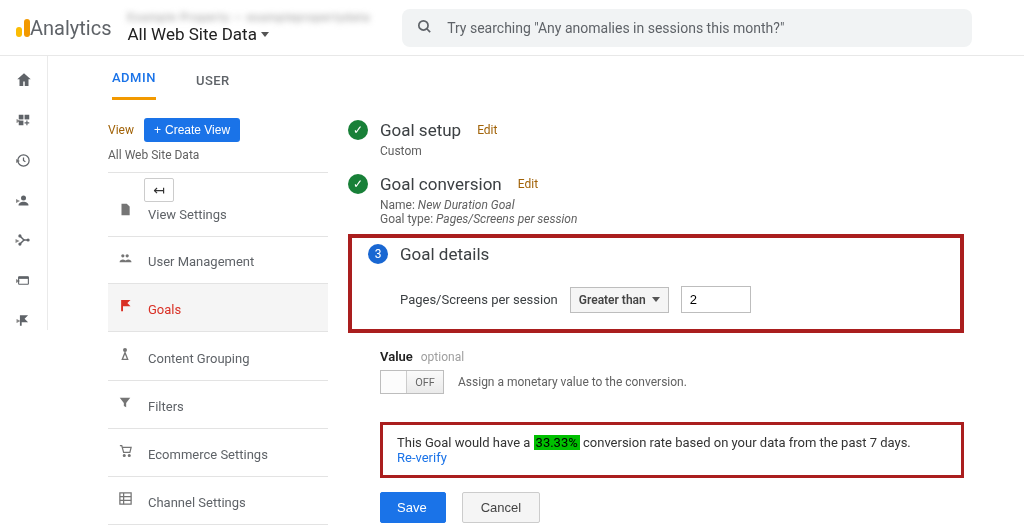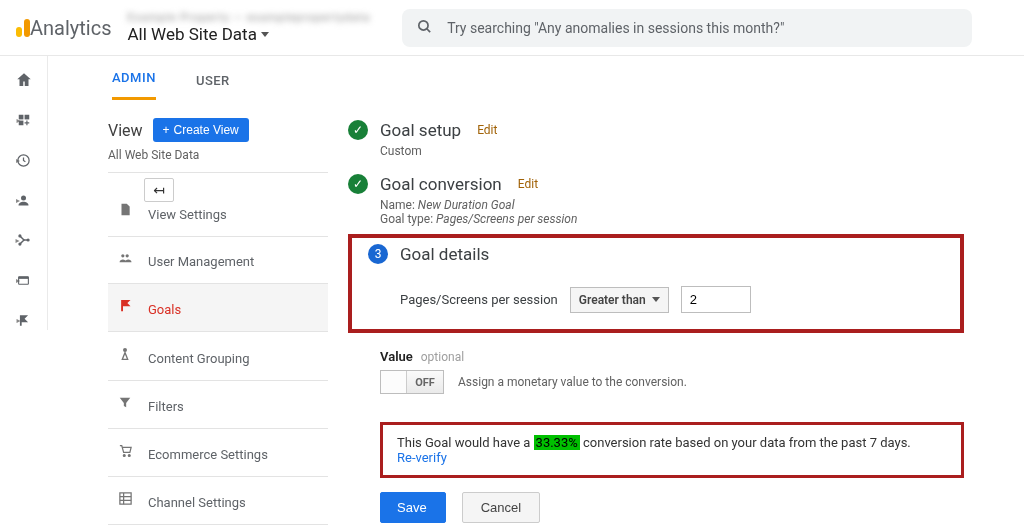--- a/index.html
+++ b/index.html
@@ -17,21 +17,21 @@
 .iconrail { position: absolute; left: 0; top: 56px; width: 48px; border-right: 1px solid #eaeaea; display: flex; flex-direction: column; align-items: center; padding-top: 14px; gap: 20px; }
 .iconrail .slot { width: 24px; height: 20px; display: flex; align-items: center; justify-content: center; color: #5f6368; font-size: 15px; }
 .iconrail .chev { font-size: 8px; color: #888; margin-right: -4px; }
 .maincol { margin-left: 48px; }
 .tabs { height: 44px; display: flex; align-items: flex-end; padding: 0 64px; background: #fff; }
 .tab { font-size: 13px; font-weight: 500; letter-spacing: .5px; color: #5f6368; padding: 12px 0; margin-right: 40px; cursor: pointer; }
 .tab.active { color: #1a73e8; border-bottom: 3px solid #f29900; }
 .content-wrap { display: flex; background: #fff; position: relative; }
 .sidebar { width: 290px; padding: 18px 10px 0 60px; font-size: 13px; }
 .view-row { display: flex; align-items: center; gap: 10px; }
-.view-label { color: #404040; font-size: 16px; }
+.view-label { color: #a16207; font-size: 12px; }
 .create-view-btn { background: #1a73e8; color: #fff; border: none; border-radius: 3px; padding: 5px 10px; font-size: 12px; display: flex; align-items: center; gap: 4px; cursor: pointer; font-weight: 500; }
 .view-sub { color: #616161; font-size: 12px; margin-top: 6px; }
 .hr { border-top: 1px solid #e3e3e3; margin: 10px 0 14px; }
 .back-btn { position: absolute; left: 96px; top: 78px; width: 30px; height: 24px; background: #fff; border: 1px solid #ccc; border-radius: 2px; display: flex; align-items: center; justify-content: center; font-size: 14px; color: #333; cursor: pointer; }
 .nav-list { margin-top: 0; }
 .nav-item { display: flex; align-items: flex-end; gap: 14px; padding: 14px 8px; color: #5f6368; border-bottom: 1px solid #e3e3e3; cursor: pointer; }
 .nav-item .icw { width: 18px; text-align: center; color: #757575; font-size: 15px; }
 .nav-item.active { background: #f5f5f5; color: #d93025; }
 .nav-item.active .icw { color: #d93025; }
 .form-area { flex: 1; padding: 12px 60px 30px 10px; }
@@ -45,21 +45,21 @@
 .step-sub i { font-style: italic; }
 .red-box { border: 4px solid #aa1e1e; padding: 6px 16px 16px 16px; margin-bottom: 8px;}
 .goal-details .row { display: flex; align-items: center; gap: 12px; margin-top: 14px; margin-left: 32px; }
 .label13 { font-size: 13px; color: #3c4043; }
 .dropdown { border: 1px solid #bdbdbd; background: #f5f5f5; padding: 5px 8px; display: flex; align-items: center; gap: 6px; font-size: 12px; font-weight: 600; color: #444; cursor: pointer; text-align: center; }
 .num-input { border: 1px solid #bdbdbd; padding: 5px 8px; width: 70px; font-size: 13px; }
 .value-row { display: flex; align-items: center; gap: 8px; margin: 16px 0 6px 32px; }
 .value-opt { color: #9e9e9e; font-size: 12px; }
 .toggle { width: 64px; height: 24px; border: 1px solid #bdbdbd; background: linear-gradient(#fafafa,#eaeaea); display: flex; align-items: center; font-size: 11px; color: #666; cursor: pointer; }
 .toggle .knob { width: 26px; height: 22px; background: #fcfcfc; border-right: 1px solid #ccc; }
-.toggle .lab { flex: 1; text-align: center; font-weight: 700; }
+.toggle .lab { flex: 1; text-align: center; font-weight: 400; }
 .assign-text { color: #616161; font-size: 12px; margin-left: 14px; }
 .verify-box { border: 3px solid #aa1e1e; padding: 10px 14px; margin: 28px 0 14px 32px; font-size: 13px; color: #333; }
 .green-hi { background: #00c000; color: #000; padding: 0 2px; }
 .link { color: #1a73e8; cursor: pointer; font-size: 13px; }
 .btn-row { display:flex; gap:16px; margin-left: 32px; margin-top: 12px; }
 .btn { padding: 7px 18px; border-radius: 2px; cursor: pointer; font-size: 13px; }
 .btn.primary { background: #1a73e8; color: #fff; border: 1px solid #1a73e8; font-weight: 500; padding-left: 16px; }
 .btn.secondary { background: #f5f5f5; border: 1px solid #ccc; color: #444; }
 .caret-down { width:0; height:0; border-left:4px solid transparent; border-right:4px solid transparent; border-top:5px solid #555; display:inline-block; }
 </style>

